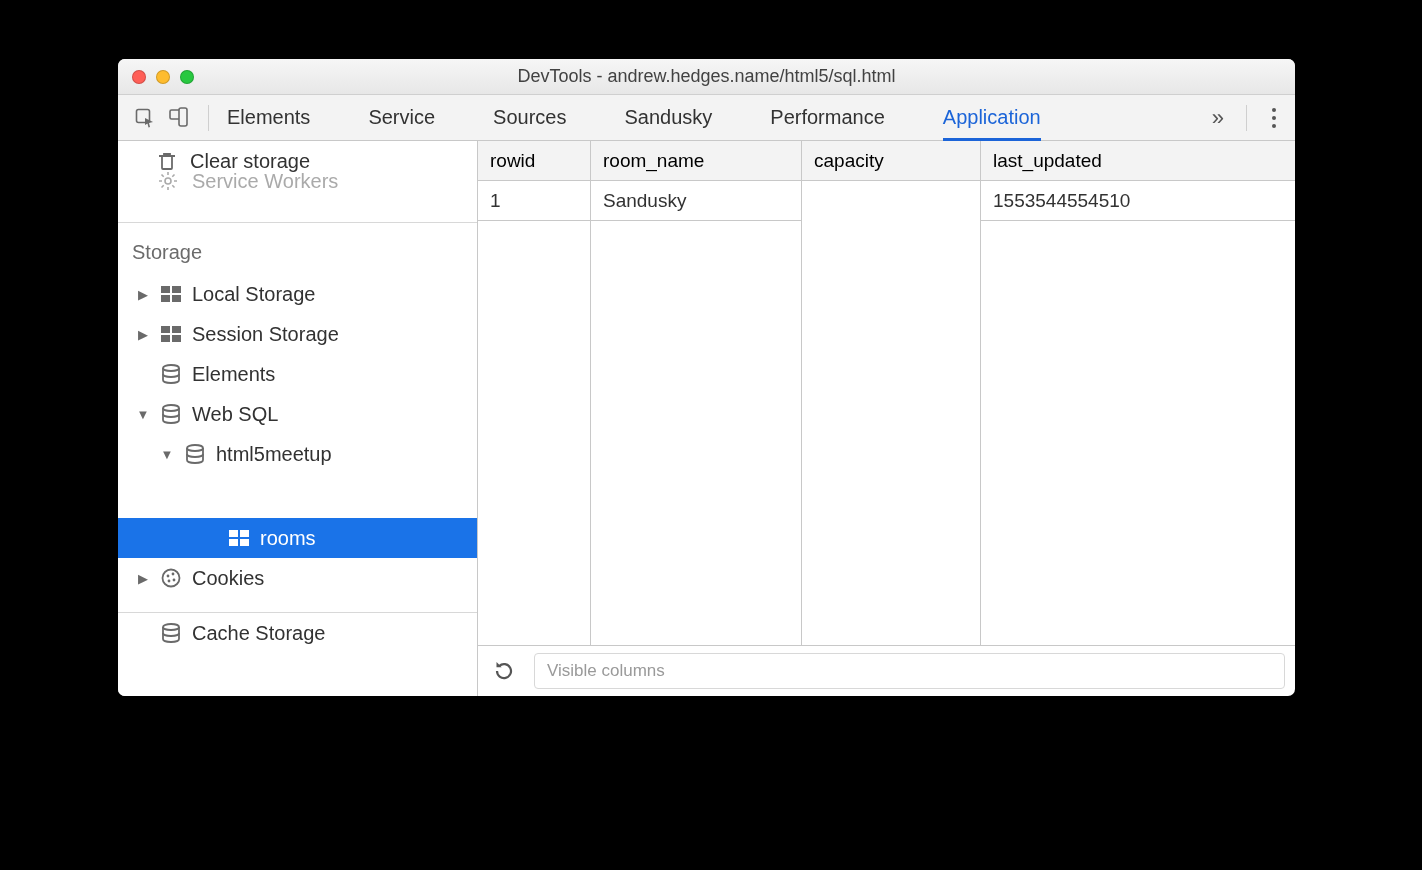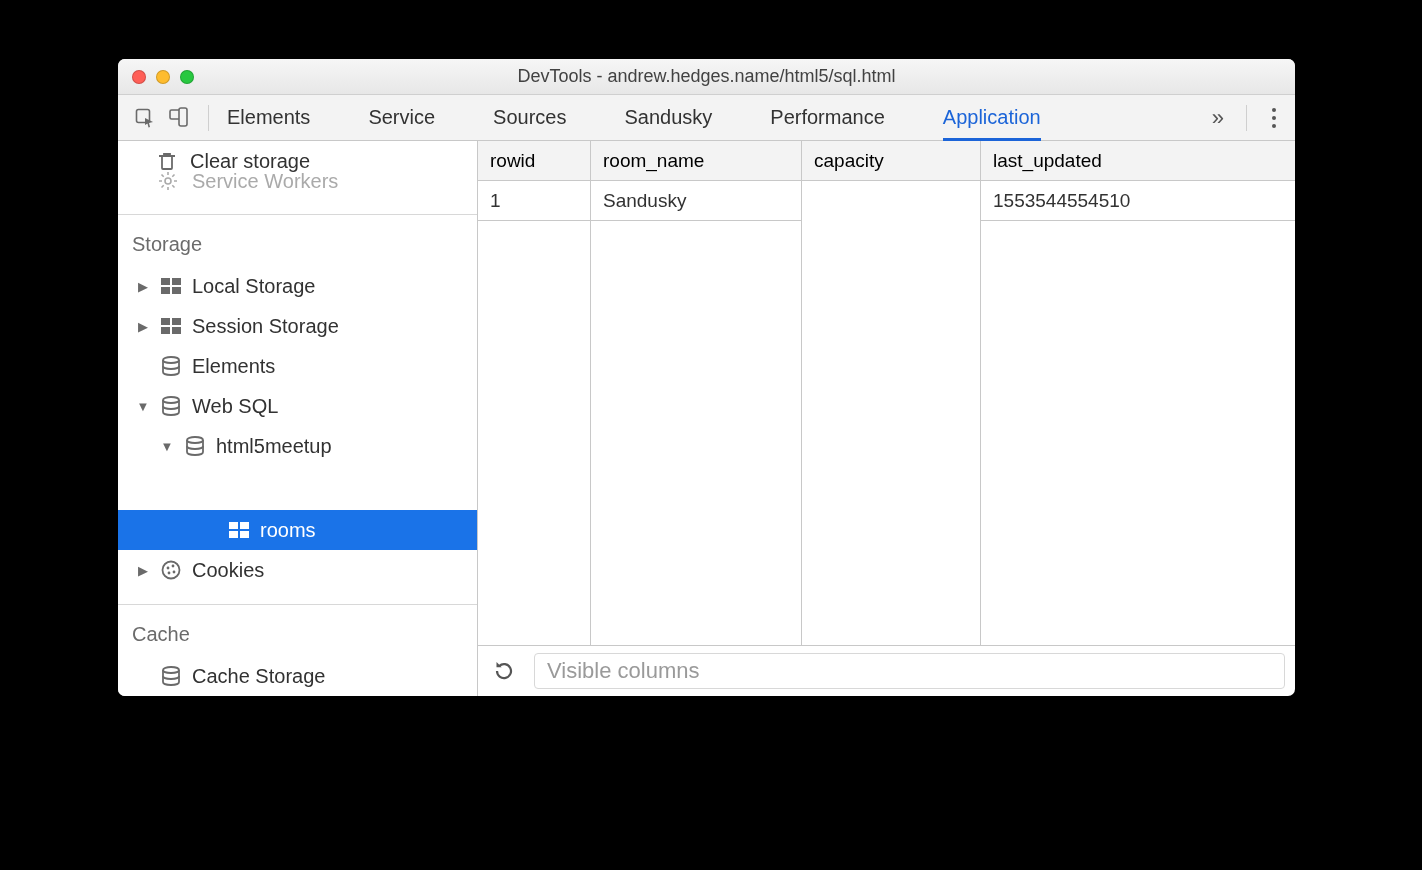--- a/index.html
+++ b/index.html
@@ -93,21 +93,21 @@
   .col:last-child { border-right:none; flex:1; }
   .col-h { height:40px; background:#f3f3f3; border-bottom:1px solid #c8c8c8; display:flex; align-items:center; padding:0 12px; font-size:19px; color:#000000; }
   .col-c { height:40px; border-bottom:1px solid #c8c8c8; display:flex; align-items:center; padding:0 12px; font-size:19px; color:#323232; }
   .col-rest { flex:1; }
   .c0 { width:113px; }
   .c1 { width:211px; }
   .c2 { width:179px; }
 
   .footer { height:50px; display:flex; align-items:center; padding:0 10px; gap:14px; }
   .refresh { width:32px; height:32px; display:flex; align-items:center; justify-content:center; color:#555; }
-  .vis-input { flex:1; height:36px; border:1px solid #d8d8d8; border-radius:4px; padding:0 12px; font-size:22px; color:#333; background:#fff; }
+  .vis-input { flex:1; height:36px; border:1px solid #d8d8d8; border-radius:4px; padding:0 12px; font-size:17px; color:#333; background:#fff; }
   .vis-input::placeholder { color:#9a9a9a; }
 
   svg { display:block; }
 </style>
 </head>
 <body>
 
 <div class="window">
 
   <div class="titlebar">
@@ -271,21 +271,20 @@
                 <circle cx="12" cy="6" r="1.4" fill="#6a6a6a"></circle>
                 <circle cx="13" cy="12" r="1.4" fill="#6a6a6a"></circle>
                 <circle cx="8" cy="13" r="1.4" fill="#6a6a6a"></circle>
               </svg>
           </span>
           <span>Cookies</span>
         </div>
       </div>
 
       <div class="cache-sep"></div>
-      <div class="section-label">Cache</div>
       <div class="tree">
         <div class="node lvl0">
           <span class="expander"></span>
           <span class="icon">
             <svg width="20" height="20" viewBox="0 0 20 20">
                 <ellipse cx="10" cy="4" rx="8" ry="3" fill="none" stroke="#6a6a6a" stroke-width="1.8"></ellipse>
                 <path d="M2 4 v12 a8 3 0 0 0 16 0 V4" fill="none" stroke="#6a6a6a" stroke-width="1.8"></path>
                 <path d="M2 10 a8 3 0 0 0 16 0" fill="none" stroke="#6a6a6a" stroke-width="1.8"></path>
               </svg>
           </span>

